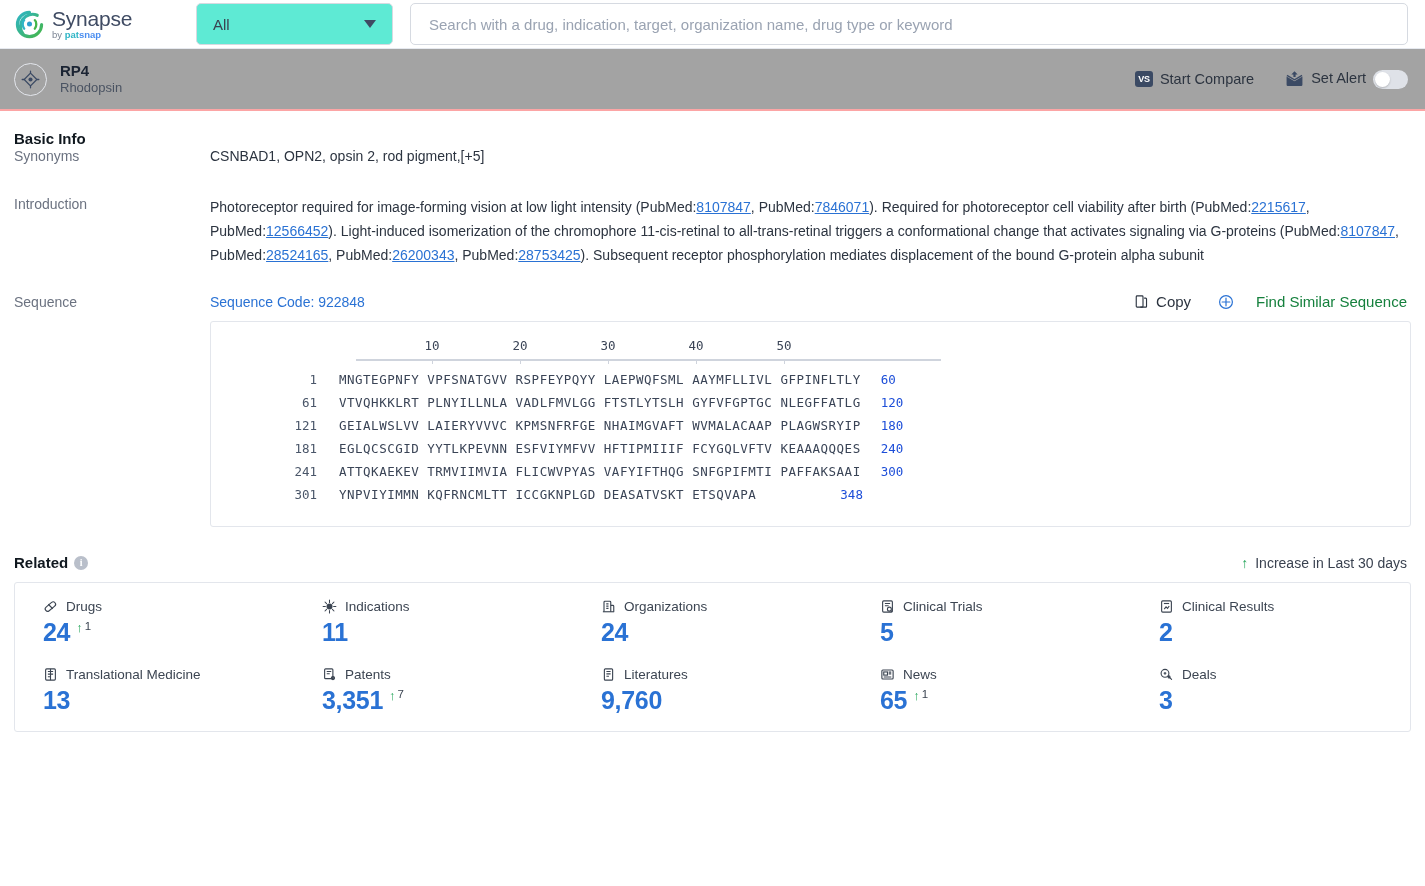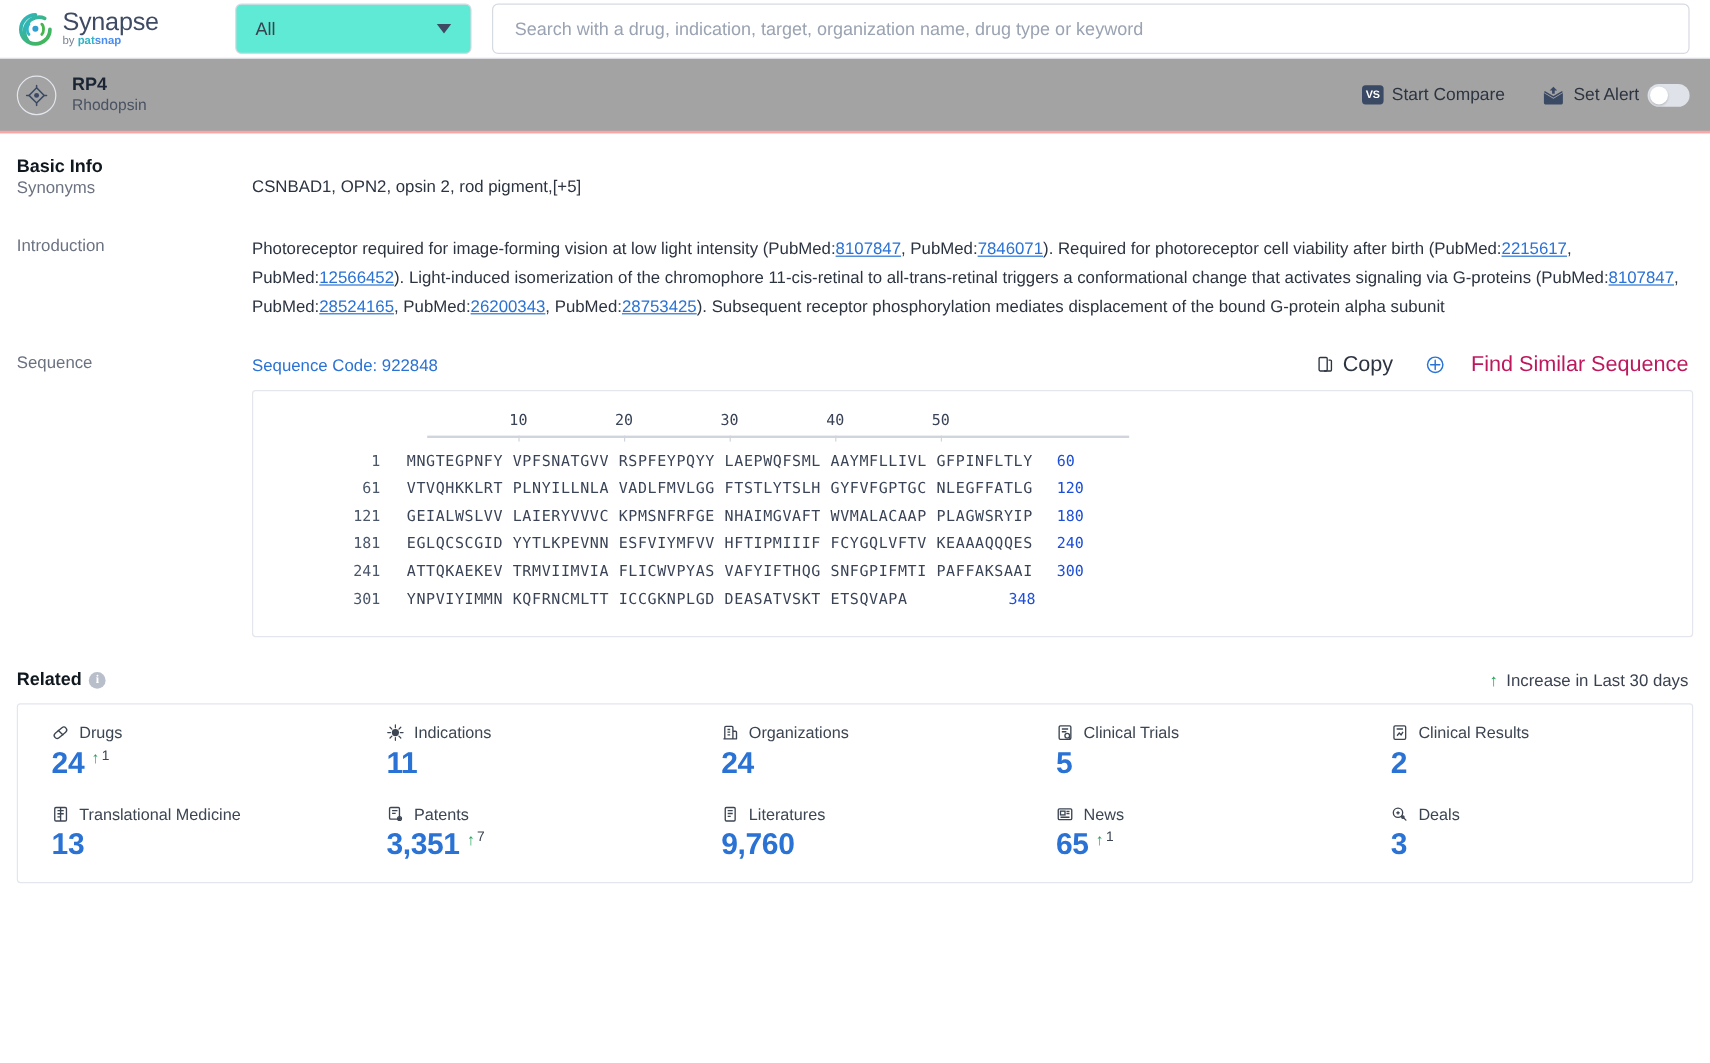--- a/index.html
+++ b/index.html
@@ -51,21 +51,21 @@
     border-bottom:2px solid #fca5a5; padding:0 14px; background:#a3a3a3;
   }
   .ent-icon {
     width:33px;height:33px;border-radius:50%;border:1px solid #e3e6ec;
     display:flex;align-items:center;justify-content:center;flex:0 0 auto;
   }
   .ent-txt { margin-left:13px; line-height:1.15; }
   .ent-name { font-size:15px; font-weight:700; color:#1b2433; }
   .ent-alias { font-size:13px; color:#4a5362; margin-top:1px; }
   .ent-actions { margin-left:auto; display:flex; align-items:center; gap:31px; padding-right:3px;}
-  .act { display:flex; align-items:center; gap:7px; font-size:14.5px; color:#2c3440; }
+  .act { display:flex; gap:7px; font-size:14.5px; color:#2c3440; }
   .vs-badge {
     width:18px;height:16px;border-radius:3px;background:#3b4a64;color:#fff;
     font-size:9px;font-weight:700;display:flex;align-items:center;justify-content:center;
     letter-spacing:-.3px;
   }
   .toggle { width:35px;height:19px;border-radius:10px;background:#dfe2e8;position:relative; }
   .toggle::after{content:"";position:absolute;left:2px;top:2px;width:15px;height:15px;border-radius:50%;background:#fff;box-shadow:0 1px 2px rgba(0,0,0,.2);}
 
   
   .content { padding:0 14px; }
@@ -76,23 +76,23 @@
   .row-body { flex:1; min-width:0; }
 
   .syn { font-size:14px; color:#2c3440; }
 
   .intro { font-size:14px; line-height:24px; color:#2c3440; }
   .intro a { color:#2a72d4; text-decoration:underline; }
 
   .seq-code { font-size:14px; color:#2a72d4; }
   .seq-head { display:flex; align-items:center; }
   .seq-tools { margin-left:auto; display:flex; align-items:center; gap:27px; padding-right:4px;}
-  .tool { display:flex; align-items:center; gap:7px; font-size:18px; }
+  .tool { display:flex; align-items:center; gap:7px; font-size:15px; }
   .tool.copy { color:#2c3440; }
-  .tool.find { color:#be185d;gap:22px; }
+  .tool.find { color:#15803d;gap:22px; }
 
   .seq-panel {
     margin-top:11px; border:1px solid #e3e6ec; border-radius:3px;
     height:206px; padding:16px 0 0 0; position:relative;
   }
   .seq-inner { font-family:"DejaVu Sans Mono", monospace; font-size:12.5px; color:#3a4456; }
   .ruler { position:relative; height:30px; margin-left:145px; width:590px; }
   .ruler .num { position:absolute; top:0; font-size:12.5px; color:#3a4456; transform:translateX(-50%); }
   .ruler .line { position:absolute; top:21px; left:0; width:585px; height:2px; background:#cfd4dd; }
   .ruler .tick { position:absolute; top:21px; width:1px; height:5px; background:#cfd4dd; }

